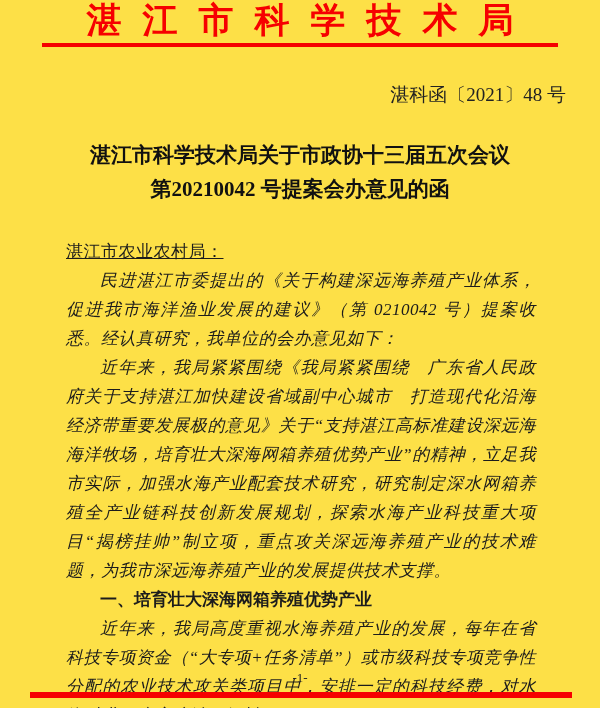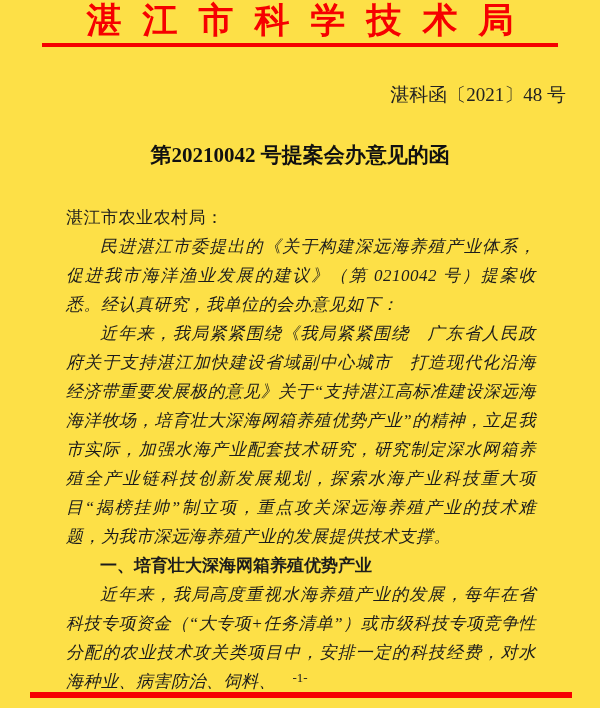--- a/index.html
+++ b/index.html
@@ -50,21 +50,21 @@
     color: #111111;
   }
   
   .doc-body {
     margin: 31px 64px 0 66px;
     font-size: 17px;
     line-height: 29px;
     text-align: justify;
     letter-spacing: 0.5px;
   }
-  .salutation { text-indent: 0; }
+  .salutation { text-indent: 0; text-decoration: underline; }
   .para { text-indent: 2em; font-style: italic; }
   .heading {
     text-indent: 2em;
     font-weight: bold;
     font-family: "Liberation Sans", "DejaVu Sans", sans-serif;
     letter-spacing: 0;
   }
   
   .page-number {
     position: absolute;
@@ -91,20 +91,21 @@
 
 <div class="page">
 
   <div class="agency-name">湛江市科学技术局</div>
 
   <div class="header-rule"></div>
 
   <div class="doc-number">湛科函〔2021〕48 号</div>
 
   <div class="doc-title">
+    <div>湛江市科学技术局关于市政协十三届五次会议</div>
     <div>第20210042 号提案会办意见的函</div>
   </div>
 
   <div class="doc-body">
       <div class="salutation">湛江市农业农村局：</div>
       <div class="para">民进湛江市委提出的《关于构建深远海养殖产业体系，促进我市海洋渔业发展的建议》（第 0210042 号）提案收悉。经认真研究，我单位的会办意见如下：</div>
       <div class="para">近年来，我局紧紧围绕《我局紧紧围绕　广东省人民政府关于支持湛江加快建设省域副中心城市　打造现代化沿海经济带重要发展极的意见》关于“支持湛江高标准建设深远海海洋牧场，培育壮大深海网箱养殖优势产业”的精神，立足我市实际，加强水海产业配套技术研究，研究制定深水网箱养殖全产业链科技创新发展规划，探索水海产业科技重大项目“揭榜挂帅”制立项，重点攻关深远海养殖产业的技术难题，为我市深远海养殖产业的发展提供技术支撑。</div>
       <div class="heading">一、培育壮大深海网箱养殖优势产业</div>
       <div class="para">近年来，我局高度重视水海养殖产业的发展，每年在省科技专项资金（“大专项+任务清单”）或市级科技专项竞争性分配的农业技术攻关类项目中，安排一定的科技经费，对水海种业、病害防治、饲料、</div>
     </div>

